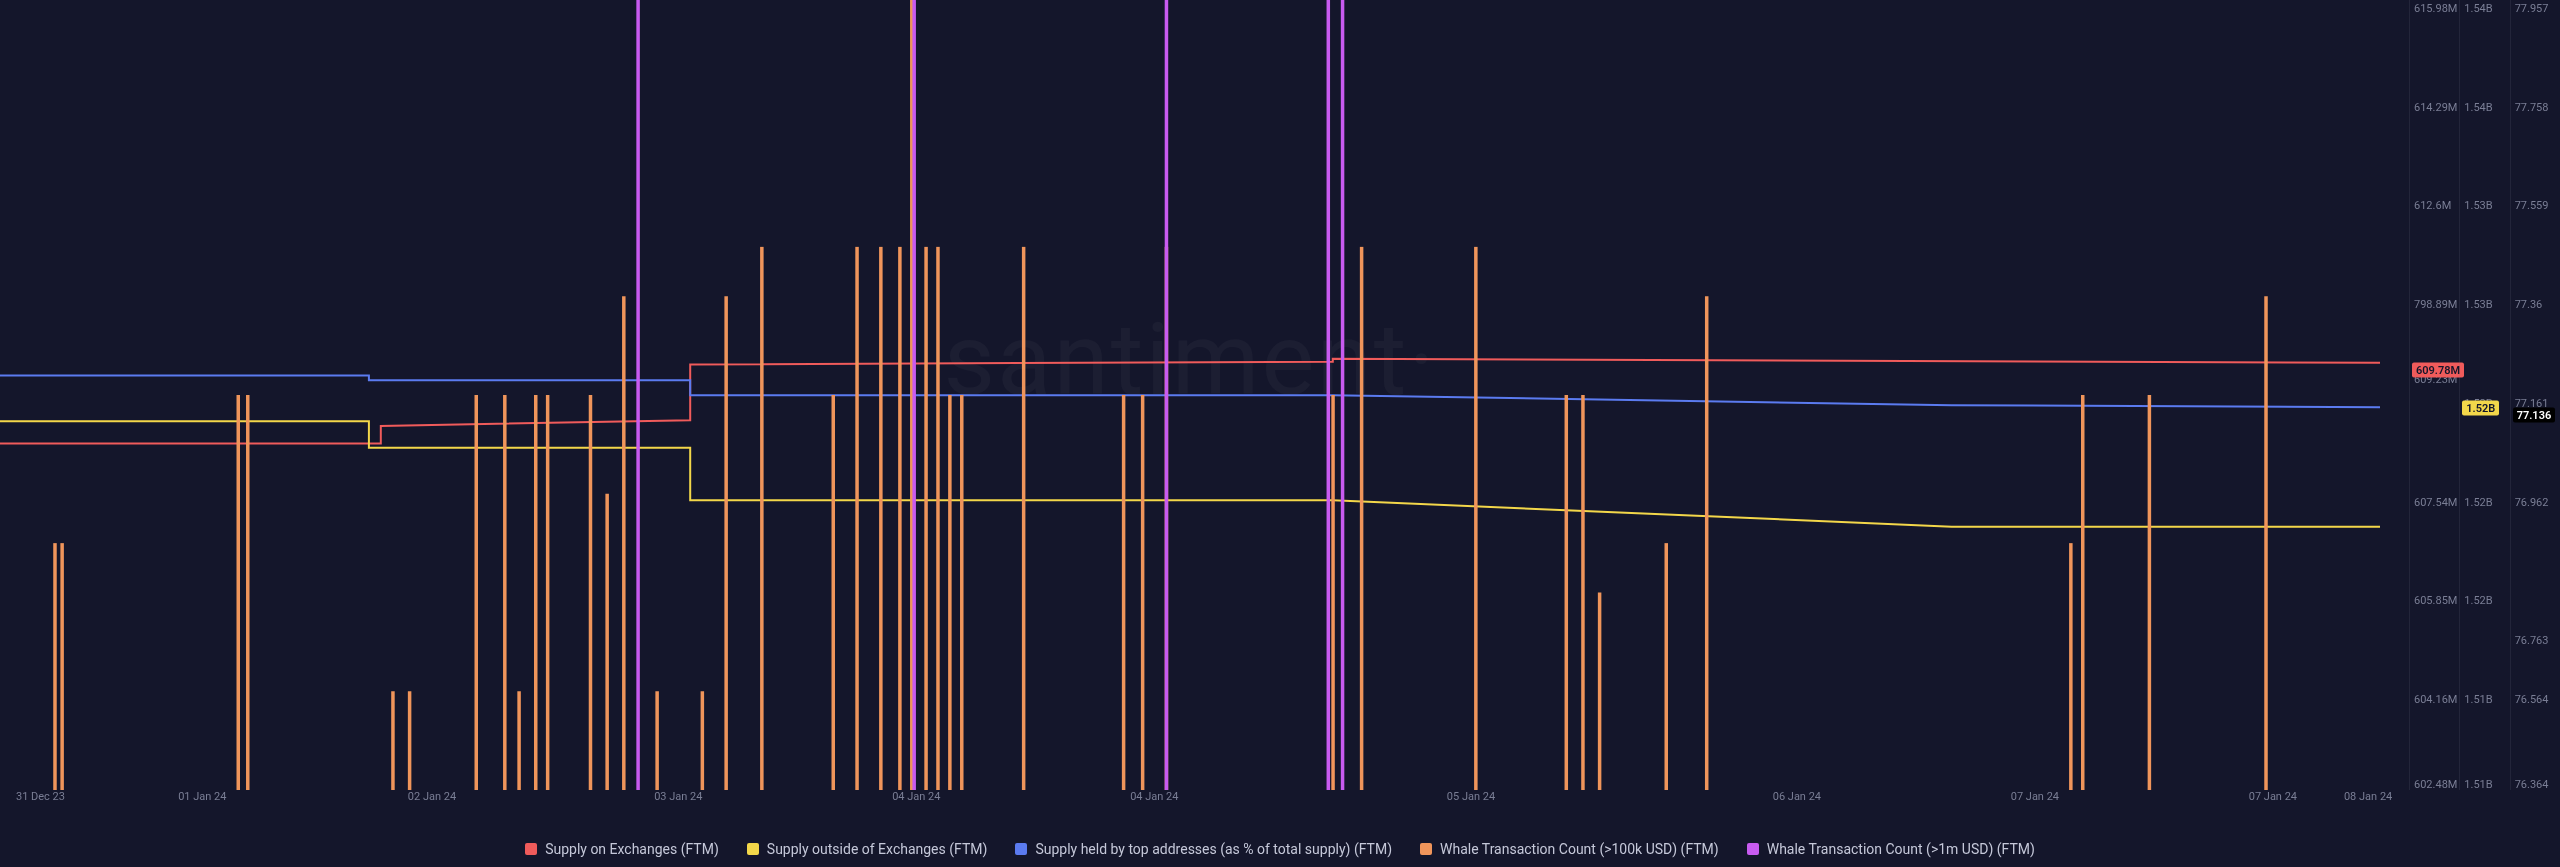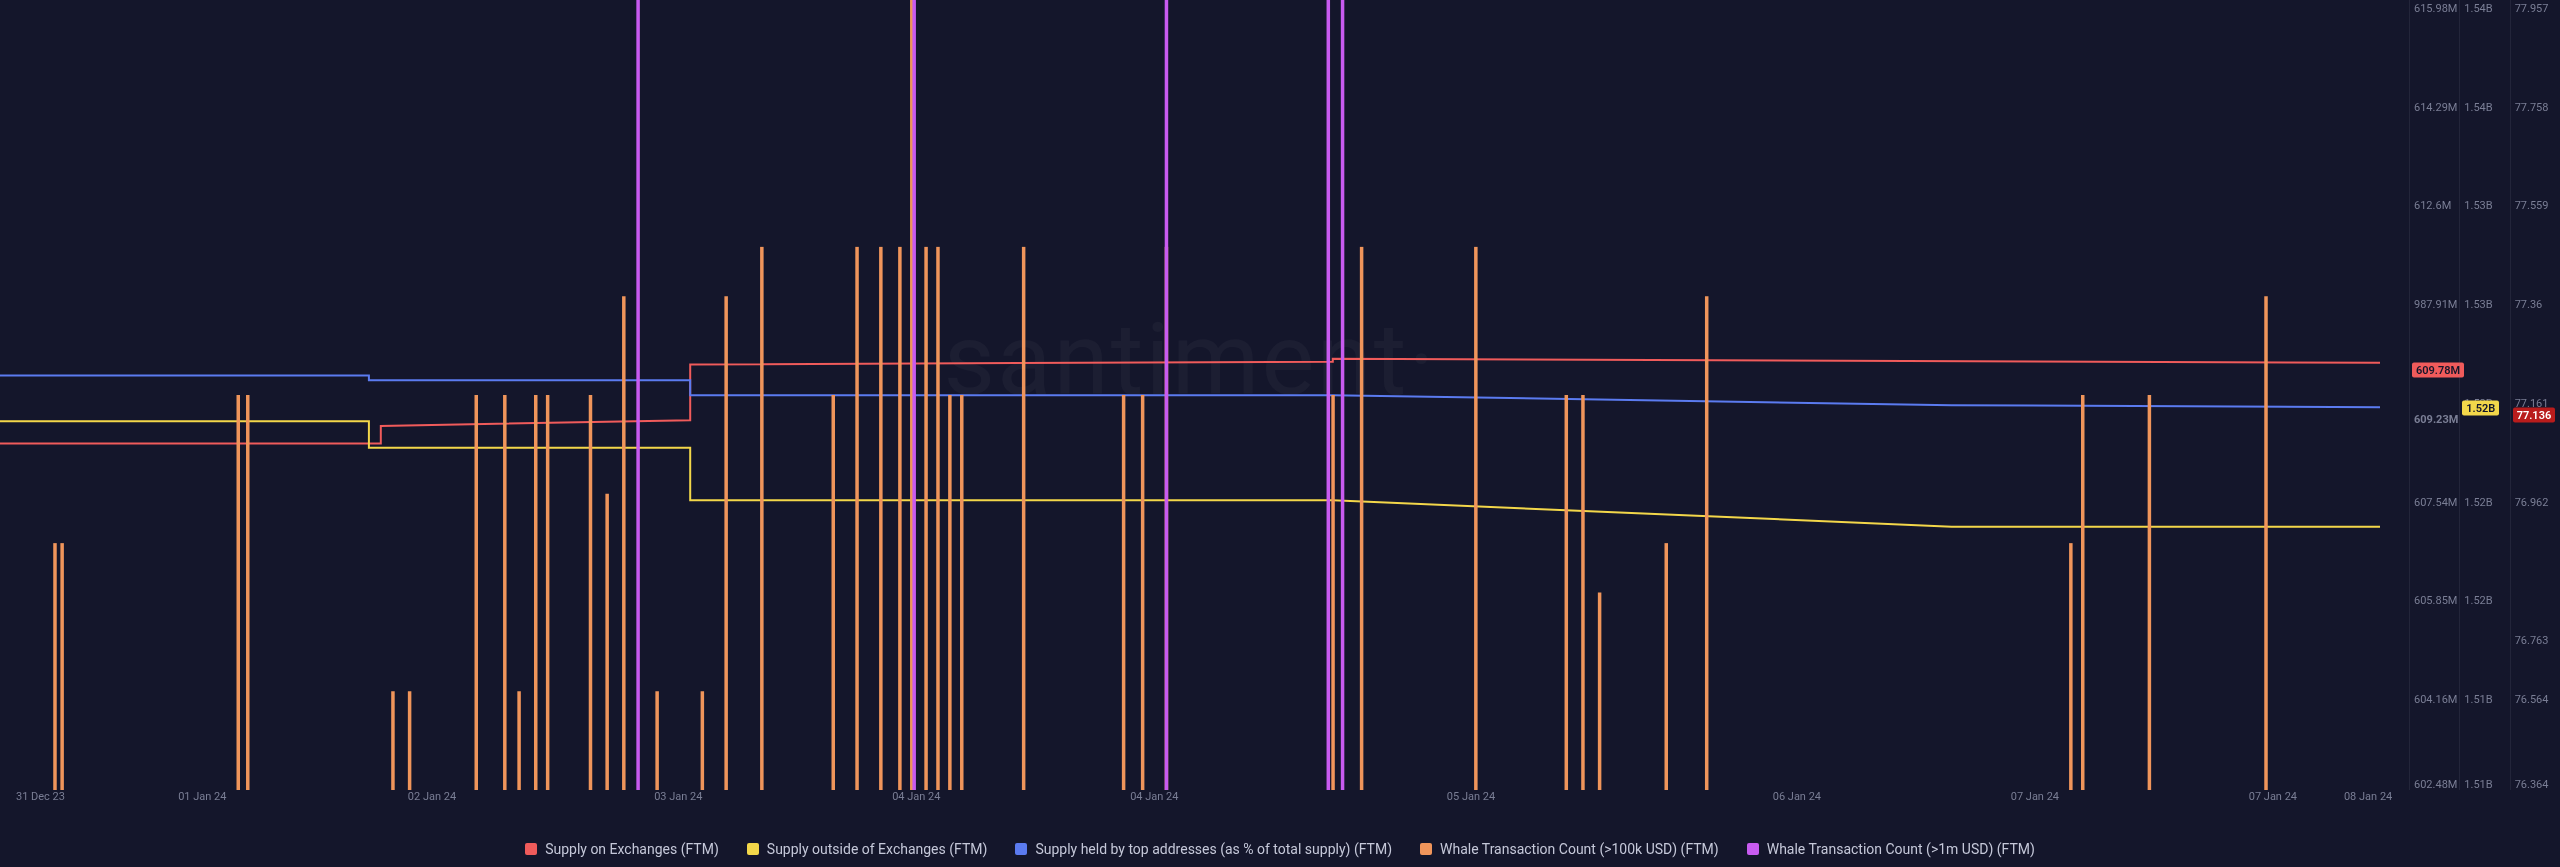--- a/index.html
+++ b/index.html
@@ -163,22 +163,22 @@
         <rect x="1326.5400000000002" y="0" width="3.5" height="790" fill="#c85bf0"></rect>
         <rect x="1340.82" y="0" width="3.5" height="790" fill="#c85bf0"></rect>
       </svg>
   </div>
 
   <div class="y-axes">
     <div class="y-axis" id="yaxis-0">
         <span class="y-tick" style="top: 7.9px;">615.98M</span>
         <span class="y-tick" style="top: 106.65px;">614.29M</span>
         <span class="y-tick" style="top: 205.4px;">612.6M</span>
-        <span class="y-tick" style="top: 304.15px;">987.91M</span>
-        <span class="y-tick" style="top: 419px; font-weight: bold;">609.23M</span>
+        <span class="y-tick" style="top: 304.15px;">798.89M</span>
+        <span class="y-tick" style="top: 379px;">609.23M</span>
         <span class="y-tick" style="top: 501.65px;">607.54M</span>
         <span class="y-tick" style="top: 600.4px;">605.85M</span>
         <span class="y-tick" style="top: 699.15px;">604.16M</span>
         <span class="y-tick" style="top: 783.68px;">602.48M</span>
         <span class="value-badge" style="top: 369.72px; left: 2px; background: rgb(240, 91, 91); color: rgb(20, 22, 43);">609.78M</span>
       </div>
     <div class="y-axis" id="yaxis-1">
         <span class="y-tick" style="top: 7.9px;">1.54B</span>
         <span class="y-tick" style="top: 106.65px;">1.54B</span>
         <span class="y-tick" style="top: 205.4px;">1.53B</span>
@@ -193,21 +193,21 @@
     <div class="y-axis" id="yaxis-2">
         <span class="y-tick" style="top: 7.9px;">77.957</span>
         <span class="y-tick" style="top: 106.65px;">77.758</span>
         <span class="y-tick" style="top: 205.4px;">77.559</span>
         <span class="y-tick" style="top: 304.15px;">77.36</span>
         <span class="y-tick" style="top: 402.9px;">77.161</span>
         <span class="y-tick" style="top: 501.65px;">76.962</span>
         <span class="y-tick" style="top: 600.4px; margin-top: 40px;">76.763</span>
         <span class="y-tick" style="top: 699.15px;">76.564</span>
         <span class="y-tick" style="top: 783.68px;">76.364</span>
-        <span class="value-badge" style="top: 414.75px; left: 2px; background: #b91c1c; color: rgb(255, 255, 255);">77.136</span>
+        <span class="value-badge" style="top: 414.75px; left: 2px; background: #000000; color: rgb(255, 255, 255);">77.136</span>
       </div>
   </div>
 
   <div class="x-axis" id="xaxis">
       <span class="x-tick" style="left: 40.46px;">31 Dec 23</span>
       <span class="x-tick" style="left: 202.3px;">01 Jan 24</span>
       <span class="x-tick" style="left: 432px;">02 Jan 24</span>
       <span class="x-tick" style="left: 678.3px;">03 Jan 24</span>
       <span class="x-tick" style="left: 916.3px;">04 Jan 24</span>
       <span class="x-tick" style="left: 1154.3px;">04 Jan 24</span>

